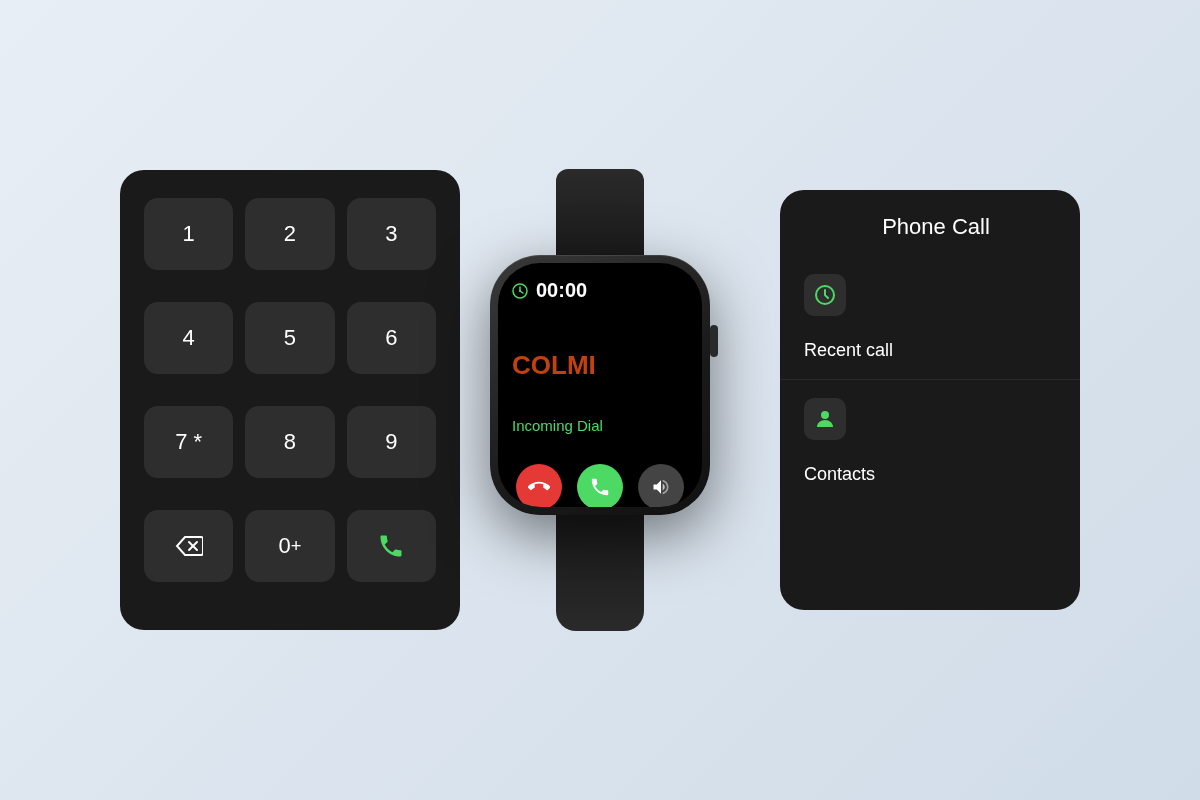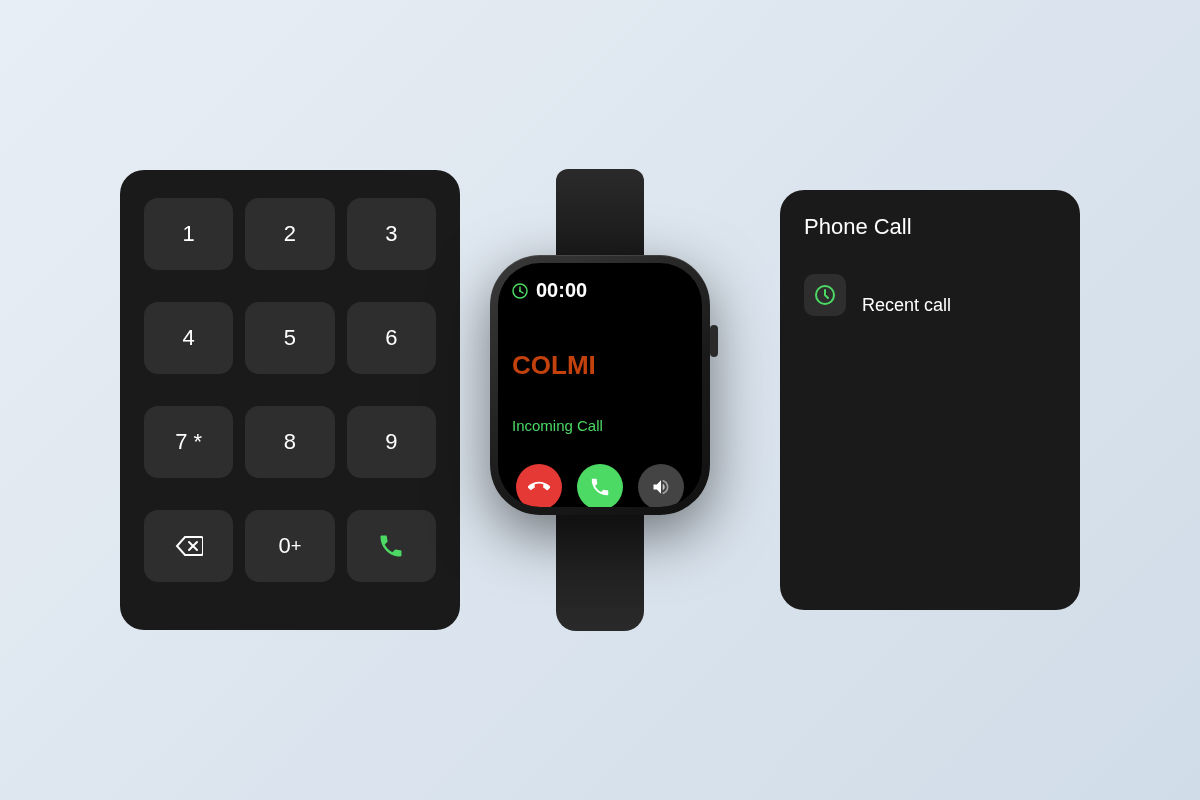--- a/index.html
+++ b/index.html
@@ -78,29 +78,31 @@
       border-radius: 24px;
       overflow: hidden;
       z-index: 1;
     }
 
     .phone-call-title {
       color: #ffffff;
       font-size: 22px;
       font-weight: 500;
       padding: 24px 12px 16px 24px;
+      text-align: center;
     }
 
     .menu-item {
       display: flex;
-      align-items: flex-end;
-      gap: 16px;
+      align-items: flex-start;
+      gap: 24px;
       padding: 18px 24px;
       border-bottom: 1px solid #2a2a2a;
       cursor: pointer;
+      flex-direction: column;
     }
 
     .menu-item:last-child {
       border-bottom: none;
     }
 
     .menu-icon {
       width: 42px;
       height: 42px;
       border-radius: 10px;
@@ -291,21 +293,21 @@
           <span class="watch-time-icon">
             <svg width="16" height="16" viewBox="0 0 16 16">
               <circle cx="8" cy="8" r="7" fill="none" stroke="#4cd964" stroke-width="1.5"></circle>
               <path d="M8 4v4l3 2" stroke="#4cd964" stroke-width="1.5" stroke-linecap="round"></path>
               <circle cx="8" cy="8" r="1" fill="#4cd964"></circle>
             </svg>
           </span>
           <span class="watch-time-text">00:00</span>
         </div>
         <div class="watch-caller-name">COLMI</div>
-        <div class="watch-call-status">Incoming Call</div>
+        <div class="watch-call-status">Incoming Dial</div>
         <div class="watch-buttons">
           <div class="watch-btn decline">
             <svg width="22" height="22" viewBox="0 0 24 24" fill="white">
               <path d="M6.6 10.8c1.4 2.8 3.8 5.1 6.6 6.6l2.2-2.2c.3-.3.7-.4 1-.2 1.1.4 2.3.6 3.6.6.6 0 1 .4 1 1V20c0 .6-.4 1-1 1C10.6 21 3 13.4 3 4c0-.6.4-1 1-1h3.5c.6 0 1 .4 1 1 0 1.3.2 2.5.6 3.6.1.3 0 .7-.2 1L6.6 10.8z" transform="rotate(135 12 12)"></path>
             </svg>
           </div>
           <div class="watch-btn accept">
             <svg width="22" height="22" viewBox="0 0 24 24" fill="white">
               <path d="M6.6 10.8c1.4 2.8 3.8 5.1 6.6 6.6l2.2-2.2c.3-.3.7-.4 1-.2 1.1.4 2.3.6 3.6.6.6 0 1 .4 1 1V20c0 .6-.4 1-1 1C10.6 21 3 13.4 3 4c0-.6.4-1 1-1h3.5c.6 0 1 .4 1 1 0 1.3.2 2.5.6 3.6.1.3 0 .7-.2 1L6.6 10.8z"></path>
             </svg>
@@ -330,15 +332,24 @@
       <div class="menu-icon">
         <svg width="24" height="24" viewBox="0 0 24 24">
           <circle cx="12" cy="12" r="9" fill="none" stroke="#4cd964" stroke-width="2"></circle>
           <path d="M12 7v5l3 3" stroke="#4cd964" stroke-width="2" stroke-linecap="round"></path>
         </svg>
       </div>
       <span class="menu-label">Recent call</span>
     </div>
 
 
+    <div class="menu-item">
+      <div class="menu-icon">
+        <svg width="24" height="24" viewBox="0 0 24 24">
+          <circle cx="12" cy="8" r="4" fill="#4cd964"></circle>
+          <path d="M4 20c0-4 3.6-7 8-7s8 3 8 7" fill="#4cd964"></path>
+        </svg>
+      </div>
+      <span class="menu-label">Contacts</span>
+    </div>
   </div>
 
 </div>
 
 </body></html>

